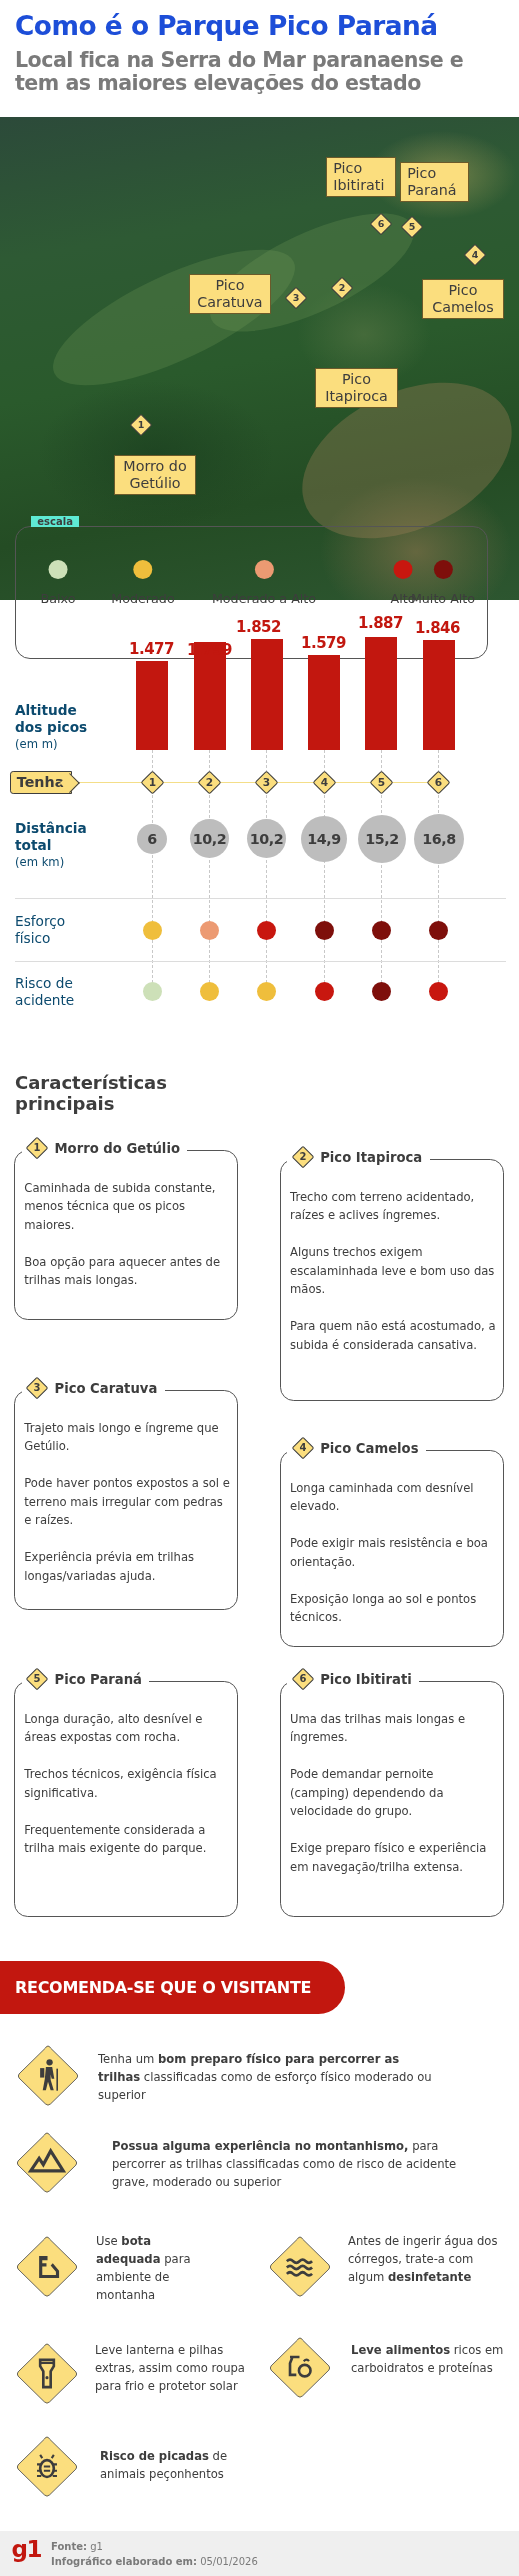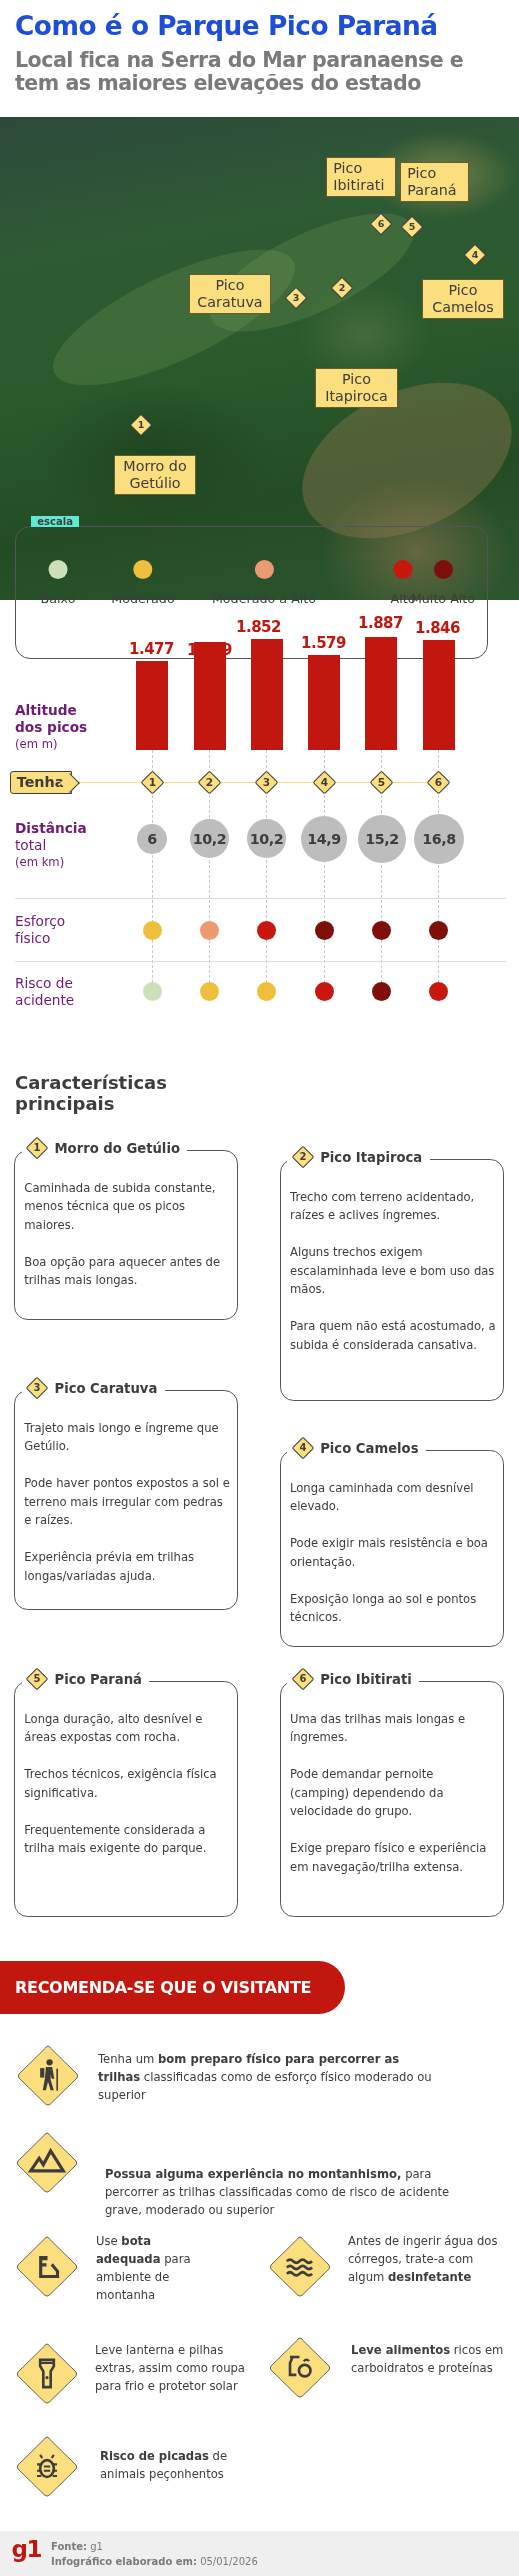--- a/index.html
+++ b/index.html
@@ -16,21 +16,21 @@
       linear-gradient(170deg, #2c4a3a 0%, #2e5a34 25%, #2a5a2c 50%, #244c24 75%, #2d5630 100%); }
   .map-ridge { position: absolute; background: rgba(120,160,90,0.25); transform: rotate(-25deg); border-radius: 50%; }
   .map-label { position: absolute; background: #fbde7e; border: 0.5px solid #6b5a2a; color: #3d3d3d; font-size: 14.3px; line-height: 17px; padding: 2.1px 6.3px; text-align: center; }
   .map-diamond { position: absolute; width: 16px; height: 16px; background: #fbde7e; border: 1.1px solid #3d3d3d; transform: rotate(45deg); border-radius: 1.6px; }
   .map-diamond span { display: block; transform: rotate(-45deg); font-size: 9.5px; font-weight: bold; line-height: 13.7px; text-align: center; color: #3d3d3d; }
   .legend { left: 15px; top: 526px; width: 473px; height: 133px; border: 0.8px solid #555; border-radius: 15px; }
   .legend-title { left: 31px; top: 516px; background: #5eead4; padding: 0 6.3px; font-size: 10px; font-weight: bold; color: #3d3d3d; }
   .legend-item { position: absolute; top: 560px; text-align: center; transform: translateX(-50%); }
   .legend-dot { width: 19px; height: 19px; border-radius: 50%; margin: 0 auto 11.6px; }
   .legend-label { font-size: 12.7px; color: #3d3d3d; white-space: nowrap; }
-  .row-label { position: absolute; left: 15px; font-size: 13.7px; line-height: 17px; color: #701a75; }
+  .row-label { position: absolute; left: 15px; font-size: 13.7px; line-height: 17px; color: #0c4a6e; }
   .bar { position: absolute; width: 32px; background: #c2170f; }
   .bar-val { position: absolute; width: 63px; margin-left: -32px; text-align: center; font-size: 15px; font-weight: bold; color: #c2170f; letter-spacing: -0.5px; }
   .vline { position: absolute; width: 0; border-left: 1.1px dashed #c8c8c8; }
   .picos-line { left: 77px; top: 782px; width: 364px; height: 1.1px; background: #f4de88; }
   .picos-tag { left: 9.5px; top: 771px; width: 62px; height: 23px; background: #fbde7e; border: 0.8px solid #3d3d3d; border-radius: 3.2px 0 0 3.2px; font-size: 14.3px; font-weight: bold; padding-left: 6.3px; line-height: 21px; color: #3d3d3d; }
   .picos-tag:after { content: ""; position: absolute; right: -6.3px; top: 4.2px; width: 12.7px; height: 12.7px; background: #fbde7e; border-right: 0.8px solid #3d3d3d; border-top: 0.8px solid #3d3d3d; transform: rotate(45deg); }
   .peak-diamond { position: absolute; width: 17px; height: 17px; background: #fbde7e; border: 1.1px solid #3d3d3d; transform: rotate(45deg); border-radius: 2.1px; }
   .peak-diamond span { display: block; transform: rotate(-45deg); font-size: 10.6px; font-weight: bold; line-height: 15px; text-align: center; color: #3d3d3d; }
   .dist-circle { position: absolute; background: #bdbdbd; border-radius: 50%; display: flex; align-items: center; justify-content: center; font-size: 14.3px; font-weight: bold; color: #3d3d3d; letter-spacing: -0.5px; }
   .hdiv { position: absolute; left: 15px; width: 491px; height: 1.1px; background: #dcdcdc; }
@@ -177,21 +177,21 @@
   </div>
 <div class="peak-diamond" style="left:373px;top:774px;">
     <span>5</span>
   </div>
 <div class="peak-diamond" style="left:430px;top:774px;">
     <span>6</span>
   </div>
 
 <div class="row-label" style="top:820px;">
   <div style="font-weight:bold;">Distância</div>
-  <div style="font-weight:normal;">total</div>
+  <div style="font-weight:bold;">total</div>
   <div style="font-size:11.6px;">(em km)</div>
 </div>
 <div class="dist-circle" style="left:137px;top:824px;width:30px;height:30px;">6</div>
 <div class="dist-circle" style="left:190px;top:819px;width:39px;height:39px;">10,2</div>
 <div class="dist-circle" style="left:247px;top:819px;width:39px;height:39px;">10,2</div>
 <div class="dist-circle" style="left:301px;top:816px;width:46px;height:46px;">14,9</div>
 <div class="dist-circle" style="left:358px;top:815px;width:48px;height:48px;">15,2</div>
 <div class="dist-circle" style="left:414px;top:814px;width:50px;height:50px;">16,8</div>
 
 <div class="hdiv" style="top:898px;"></div>
@@ -318,21 +318,21 @@
   <rect x="75" y="45" width="3" height="42" fill="#3d3d3d"></rect>
 </svg>
 <div class="rec-text" style="left:98px;top:2050px;width:338px;">
   <span>Tenha um </span><b>bom preparo físico para percorrer as trilhas</b><span> classificadas como de esforço físico moderado ou superior</span>
 </div>
 
 <svg class="rec-icon" style="left:16.4px;top:2132px;" viewBox="0 0 118 118">
   <path d="M59 2 Q62 2 64 6 L114 55 Q117 59 114 63 L64 112 Q59 117 54 112 L4 63 Q1 59 4 55 L54 6 Q56 2 59 2Z" fill="#fbde7e" stroke="#3d3d3d" stroke-width="1.5"></path>
   <path d="M28 74 L44 50 L52 62 L66 36 L90 74Z" fill="none" stroke="#3d3d3d" stroke-width="6" stroke-linejoin="miter"></path>
 </svg>
-<div class="rec-text" style="left:105px;top:2137px;width:349px;margin-top:28px;">
+<div class="rec-text" style="left:112px;top:2137px;width:349px;">
   <span></span><b>Possua alguma experiência no montanhismo,</b><span> para percorrer as trilhas classificadas como de risco de acidente grave, moderado ou superior</span>
 </div>
 
 <svg class="rec-icon" style="left:16.4px;top:2236px;" viewBox="0 0 118 118">
   <path d="M59 2 Q62 2 64 6 L114 55 Q117 59 114 63 L64 112 Q59 117 54 112 L4 63 Q1 59 4 55 L54 6 Q56 2 59 2Z" fill="#fbde7e" stroke="#3d3d3d" stroke-width="1.5"></path>
   <path d="M44 38 h16 v8 h-10 v6 h8 v6 h-8 v16 h26 v-6 l-10-12 l4-4 l12 14 v14 h-38z" fill="#3d3d3d"></path>
 </svg>
 <div class="rec-text" style="left:96px;top:2232px;width:111px;">
   <span>Use </span><b>bota adequada</b><span> para ambiente de montanha</span>
 </div>

